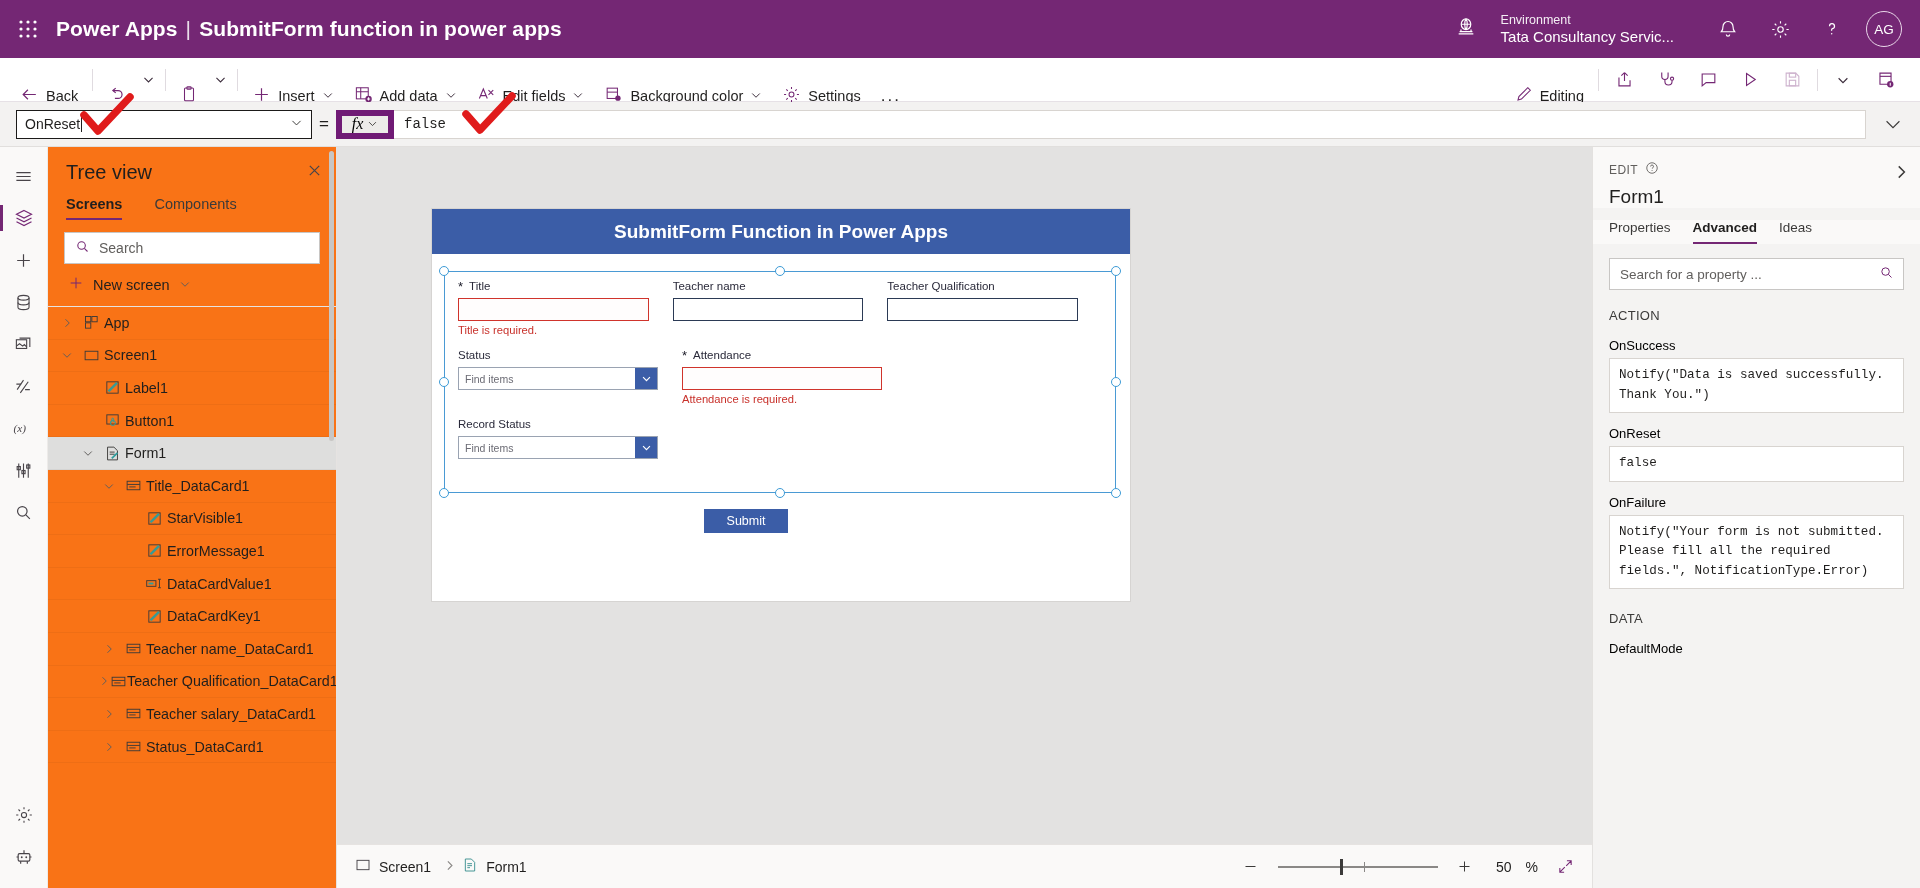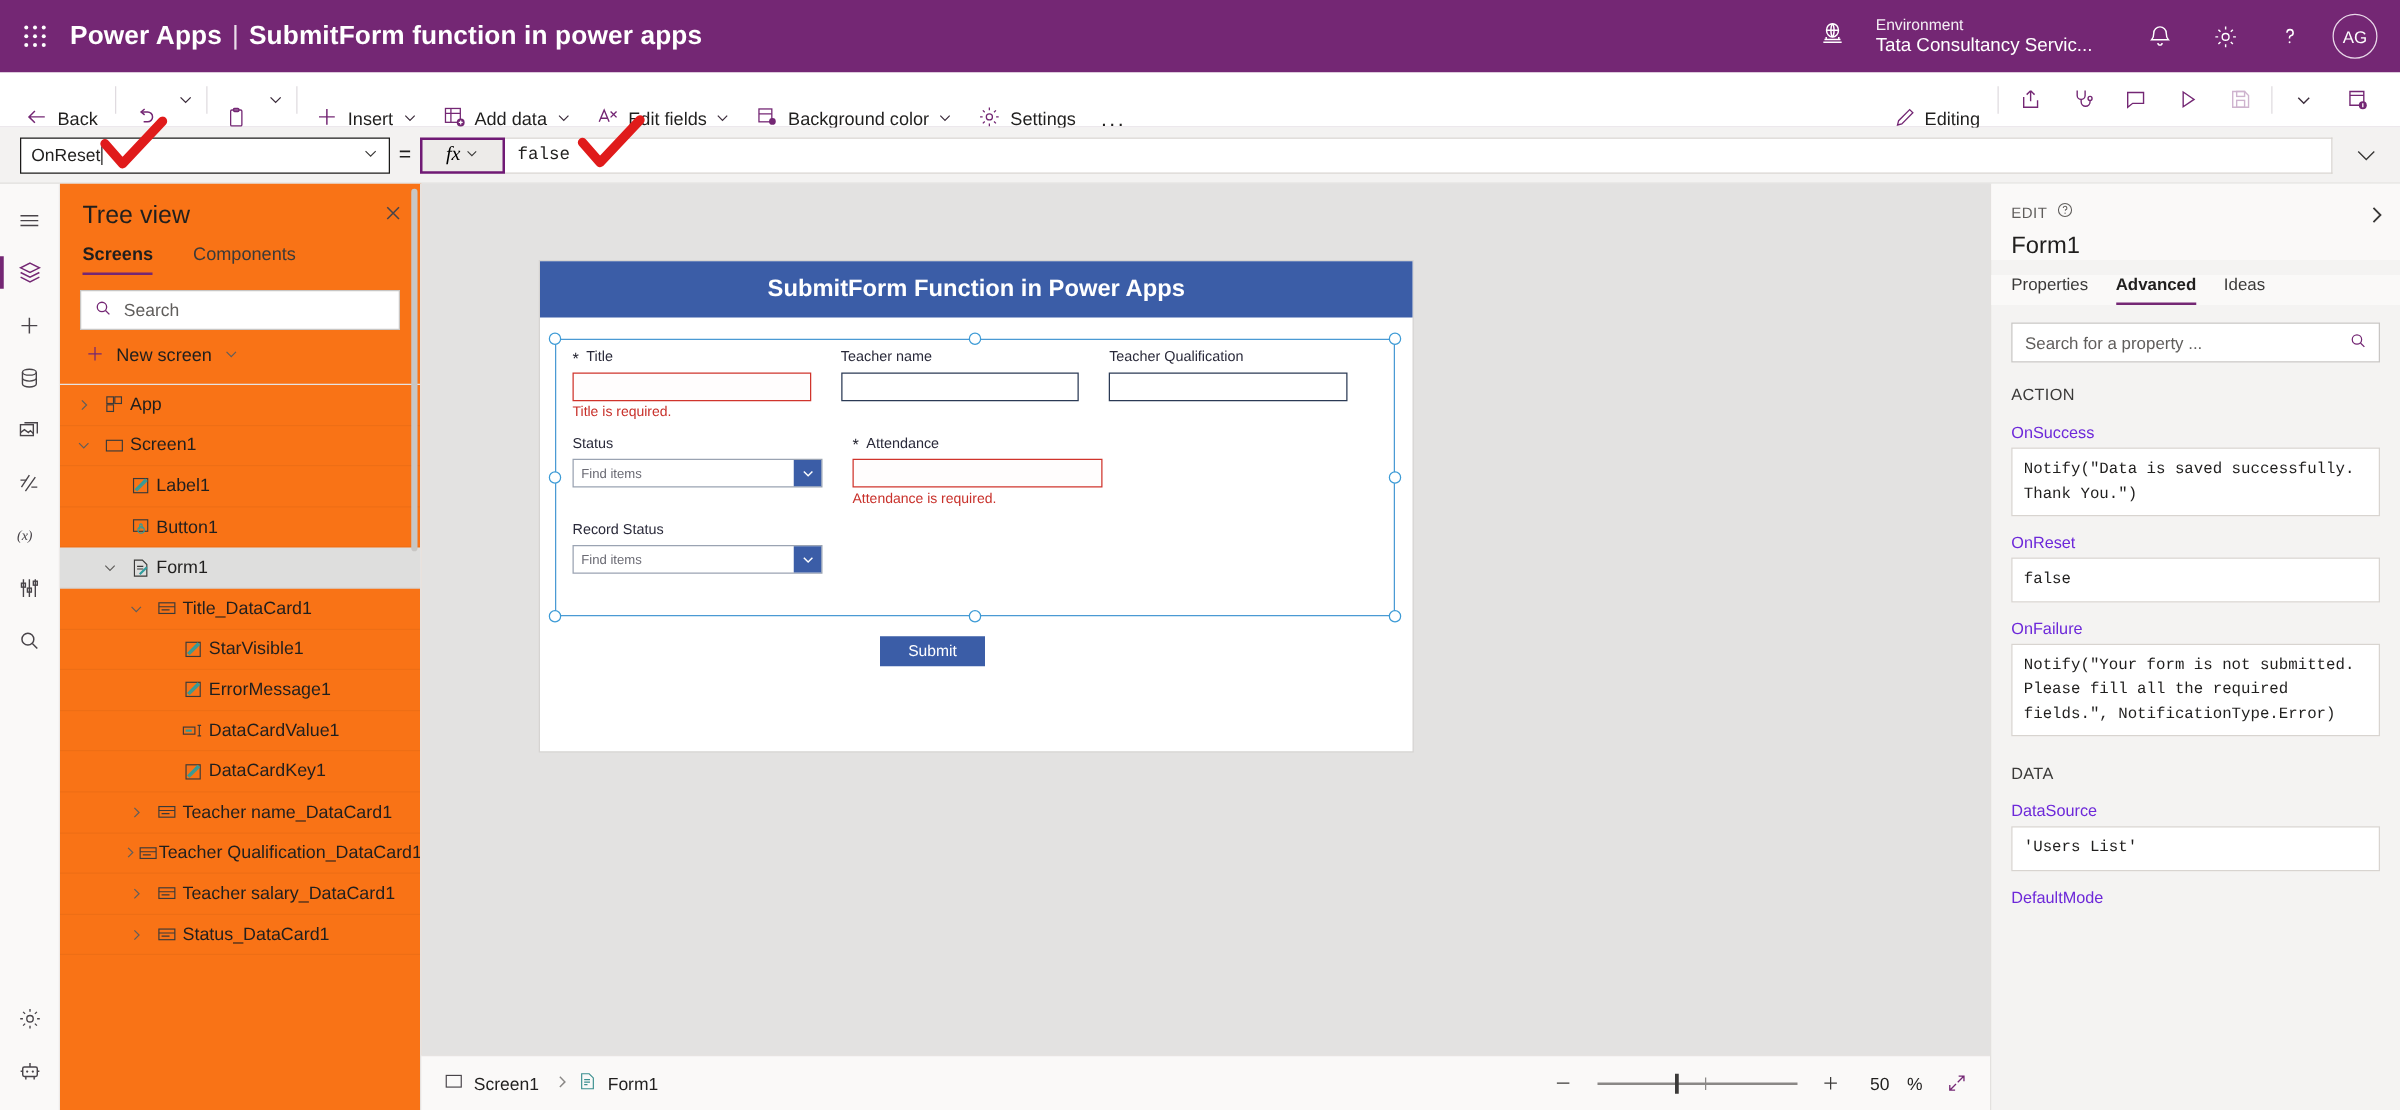--- a/index.html
+++ b/index.html
@@ -50,21 +50,21 @@
     height:45px;background:#f3f2f1;display:flex;align-items:center;
     border-bottom:1px solid #e1dfdd;position:relative;
   }
   .propsel{
     margin-left:16px;width:296px;height:29px;background:#fff;border:1px solid #1b1a19;
     display:flex;align-items:center;padding:0 8px;font-size:14px;color:#201f1e;position:relative;cursor:text;
   }
   .propsel .caret{position:absolute;right:8px;top:50%;transform:translateY(-50%);}
   .eq{ width:24px;text-align:center;font-size:17px;color:#201f1e;}
   .fxbtn{
-    width:68px;height:29px;background:#edebe9;border:2px solid #701a75;
+    width:58px;height:29px;background:#edebe9;border:6px solid #701a75;
     display:flex;align-items:center;justify-content:center;gap:4px;cursor:pointer;
   }
   .fxbtn i{font-style:italic;font-family:"Liberation Serif",serif;font-size:16px;}
   .fxinput{
     flex:1;height:29px;background:#fff;border:1px solid #d8d4d0;border-left:none;
     display:flex;align-items:center;padding:0 10px;
     font-family:"Liberation Mono", monospace;font-size:14px;color:#201f1e;
   }
   .fxexpand{width:54px;display:flex;align-items:center;justify-content:center;cursor:pointer;}
 
@@ -168,21 +168,21 @@
   .props-tabs{display:flex;gap:22px;margin-top:12px;background:#faf9f8;padding:0 16px;}
   .ptab{font-size:13.5px;color:#3b3a39;padding-bottom:7px;cursor:pointer;}
   .ptab.active{font-weight:bold;color:#201f1e;border-bottom:2px solid #742774;}
   .props-search{
     margin:14px 16px 0 16px;height:32px;background:#fff;border:1px solid #c8c6c4;display:flex;align-items:center;
     padding:0 10px;font-size:13.5px;color:#605e5c;cursor:text;position:relative;
   }
   .props-search .mag{position:absolute;right:9px;top:50%;transform:translateY(-50%);}
   .sec-h{font-size:13px;color:#3b3a39;padding:18px 16px 6px 16px;letter-spacing:.3px;}
   .pfield{padding:0 16px 4px 16px;}
-  .pfield .pl{font-size:13px;color:#6d28d9;margin:9px 0 5px 0;}
+  .pfield .pl{font-size:13px;color:#000000;margin:9px 0 5px 0;}
   .pval{
     background:#fff;border:1px solid #d8d4d0;padding:7px 9px;
     font-family:"Liberation Mono", monospace;font-size:12.6px;color:#201f1e;line-height:1.55;
     white-space:pre-wrap;word-break:break-word;
   }
   .props-expand{position:absolute;right:10px;top:16px;cursor:pointer;color:#3b3a39;}
   .props-body{overflow:hidden;flex:1;}
 </style>
 </head>
 <body>
@@ -928,21 +928,17 @@
         <div class="pfield">
           <div class="pl">OnReset</div>
           <div class="pval">false</div>
         </div>
         <div class="pfield">
           <div class="pl">OnFailure</div>
           <div class="pval">Notify("Your form is not submitted. Please fill all the required fields.", NotificationType.Error)</div>
         </div>
         <div class="sec-h">DATA</div>
         <div class="pfield">
-          <div class="pl">DataSource</div>
-          <div class="pval">'Users List'</div>
-        </div>
-        <div class="pfield">
           <div class="pl">DefaultMode</div>
         </div>
       </div>
   </div>
 </div>
 
 </body></html>

